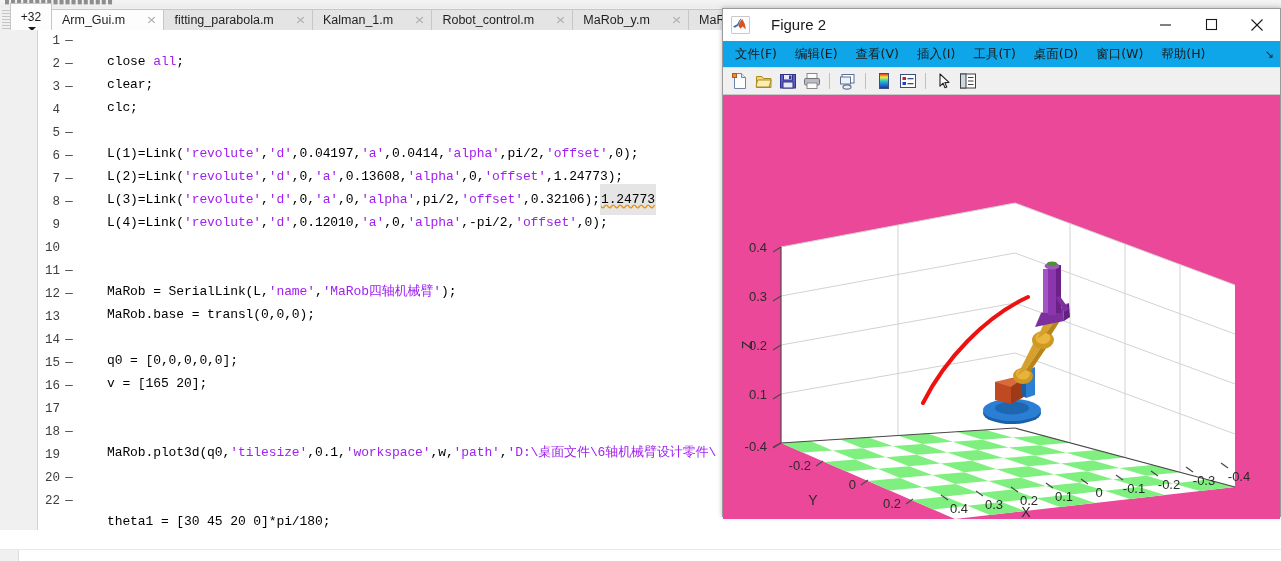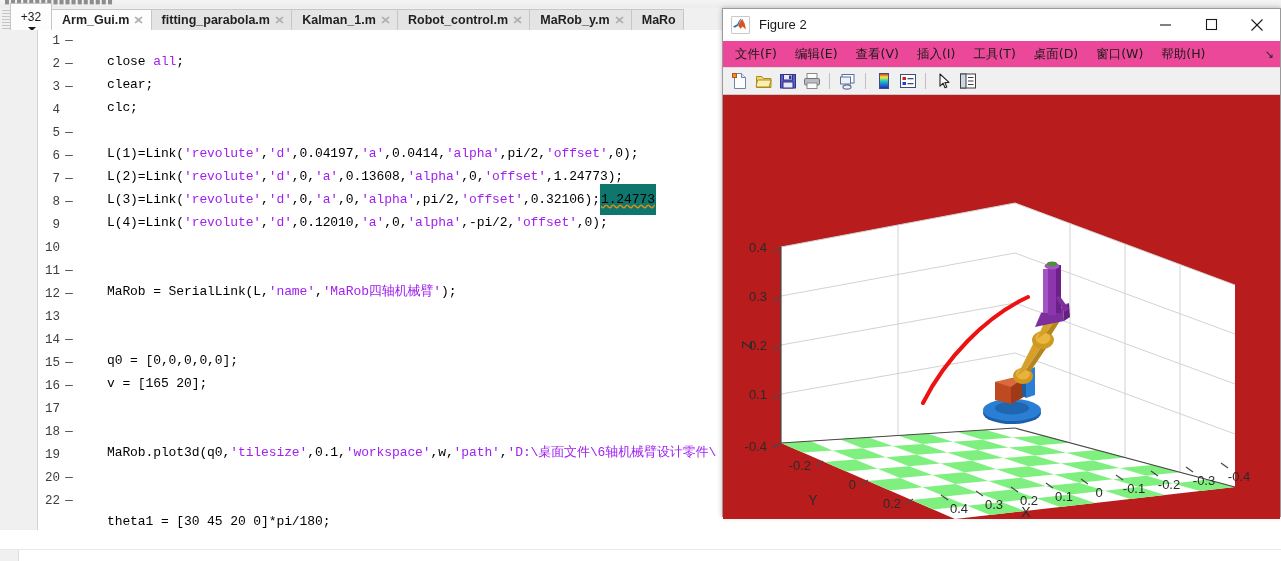--- a/index.html
+++ b/index.html
@@ -48,23 +48,23 @@
   .tab-overflow .caret{
     position:absolute;bottom:-1px;left:50%;margin-left:-3px;
     width:0;height:0;border-left:4px solid transparent;border-right:4px solid transparent;
     border-top:4px solid #1b1b1b;
   }
   .tab{
     height:21px;box-sizing:border-box;
     background:#e4e4e4;
     border:1px solid #c6c6c6;border-bottom:none;
     margin-left:-1px;
-    display:flex;align-items:center;gap:5px;
+    display:flex;align-items:center;gap:22px;
     padding:0 7px 0 10px;
-    font-size:12.5px;color:#1f1f1f;white-space:nowrap;font-weight:bold;
+    font-size:12.5px;color:#1f1f1f;white-space:nowrap;
   }
   .tab.active{background:#fdfdfd;}
   .tab .x{
     color:#b0b0b0;font-size:11px;line-height:1;
     transform:scaleX(1.15);
   }
 
   
   .editor{
     position:absolute;left:0;top:30px;width:1281px;height:500px;
@@ -94,21 +94,21 @@
   }
   .code{
     position:absolute;left:69px;
     font-family:Liberation Mono, monospace;font-size:13px;color:#000;
     letter-spacing:-0.1px;
     margin-top:20px;
   }
   .str{color:#a020f0;}
   .kw{color:#a020f0;}
   .hl{
-    background:#0f766e;
+    background:#e5e5e5;
     text-decoration:underline wavy #e8900c;
     text-decoration-skip-ink:none;
     padding:8px 1px;
   }
 
   
   .statusbar{
     position:absolute;left:0;top:557px;width:1076px;height:19px;
     background:#f0f0f0;border-top:1px solid #c8c8c8;
     display:flex;align-items:center;
@@ -140,31 +140,31 @@
     position:relative;height:31px;background:#ffffff;
     display:flex;align-items:center;
     border-bottom:1px solid #ffffff;
   }
   .mlicon{
     margin-left:8px;width:17px;height:16px;position:relative;
     background:#fff;border:1px solid #c9c9c9;border-radius:1px;overflow:hidden;flex:none;
   }
   .mlicon svg{display:block;}
   .figtitle .t{
-    margin-left:9px;font-size:13px;color:#1a1a1a;
+    margin-left:21px;font-size:15px;color:#1a1a1a;
   }
   .wbtns{margin-left:auto;display:flex;height:31px;}
   .wbtn{
     width:46px;height:31px;display:flex;align-items:center;justify-content:center;
     color:#1a1a1a;
   }
   .wbtn svg{display:block;}
 
   .figmenu{
-    position:relative;height:26px;background:#ec4899;
+    position:relative;height:26px;background:#0ea5e9;
     display:flex;align-items:center;
     border-bottom:1px solid #dcdcdc;
   }
   .figmenu .mi{
     padding:0 9px;font-size:12.5px;color:#1a1a1a;line-height:26px;
     font-family:"DejaVu Sans","Liberation Sans",sans-serif;
   }
   .figmenu .mi:first-child{margin-left:3px;}
   .menuover{
     margin-left:auto;margin-right:6px;color:#222;font-size:11px;line-height:1;
@@ -174,21 +174,21 @@
     position:relative;height:26px;background:#f0f0f0;
     display:flex;align-items:center;gap:3px;padding-left:6px;
     border-bottom:1px solid #c9c9c9;
   }
   .tbtn{width:21px;height:21px;display:flex;align-items:center;justify-content:center;}
   .tbtn svg{display:block;}
   .tsep{width:1px;height:16px;background:#c0c0c0;margin:0 4px;}
 
   
   .figcanvas{
-    position:relative;width:100%;height:424px;background:#b91c1c;
+    position:relative;width:100%;height:424px;background:#ec4899;
     overflow:hidden;
   }
   .figcanvas svg{display:block;position:absolute;left:0;top:0;}
 
   .tick-lbl{font-family:"Liberation Sans",sans-serif;font-size:13px;fill:#2b2b2b;}
   .axis-name{font-family:"Liberation Sans",sans-serif;font-size:14px;fill:#2b2b2b;}
 </style>
 </head>
 <body>
 
@@ -284,20 +284,21 @@
           <span class="code"></span>
         </div>
         <div class="row">
           <span class="ln">11</span>
           <span class="dash">—</span>
           <span class="code"><span>MaRob = SerialLink(L,</span><span class="str">'name'</span><span>,</span><span class="str">'MaRob四轴机械臂'</span><span>);</span></span>
         </div>
         <div class="row">
           <span class="ln">12</span>
           <span class="dash">—</span>
+          <span class="code"><span>MaRob.base = transl(0,0,0);</span></span>
         </div>
         <div class="row">
           <span class="ln">13</span>
           <span class="dash"></span>
           <span class="code"></span>
         </div>
         <div class="row">
           <span class="ln">14</span>
           <span class="dash">—</span>
           <span class="code"><span>q0 = [0,0,0,0,0];</span></span>

